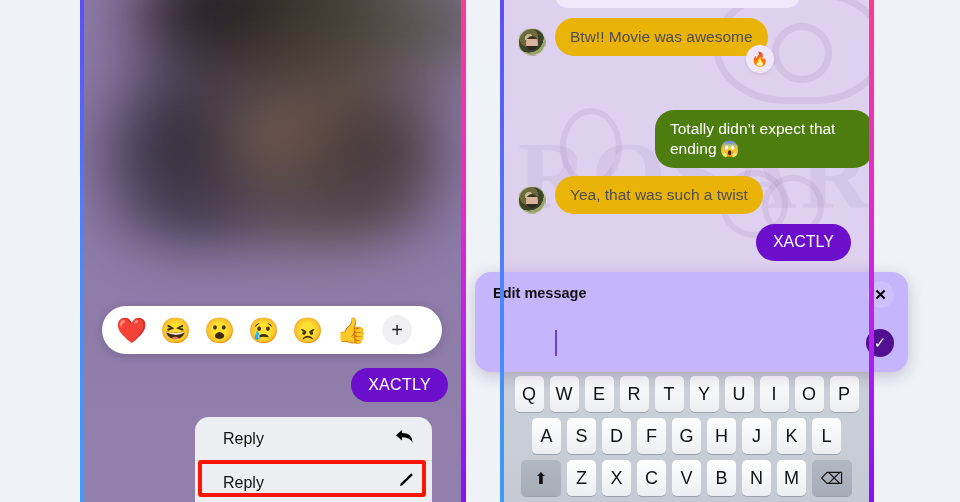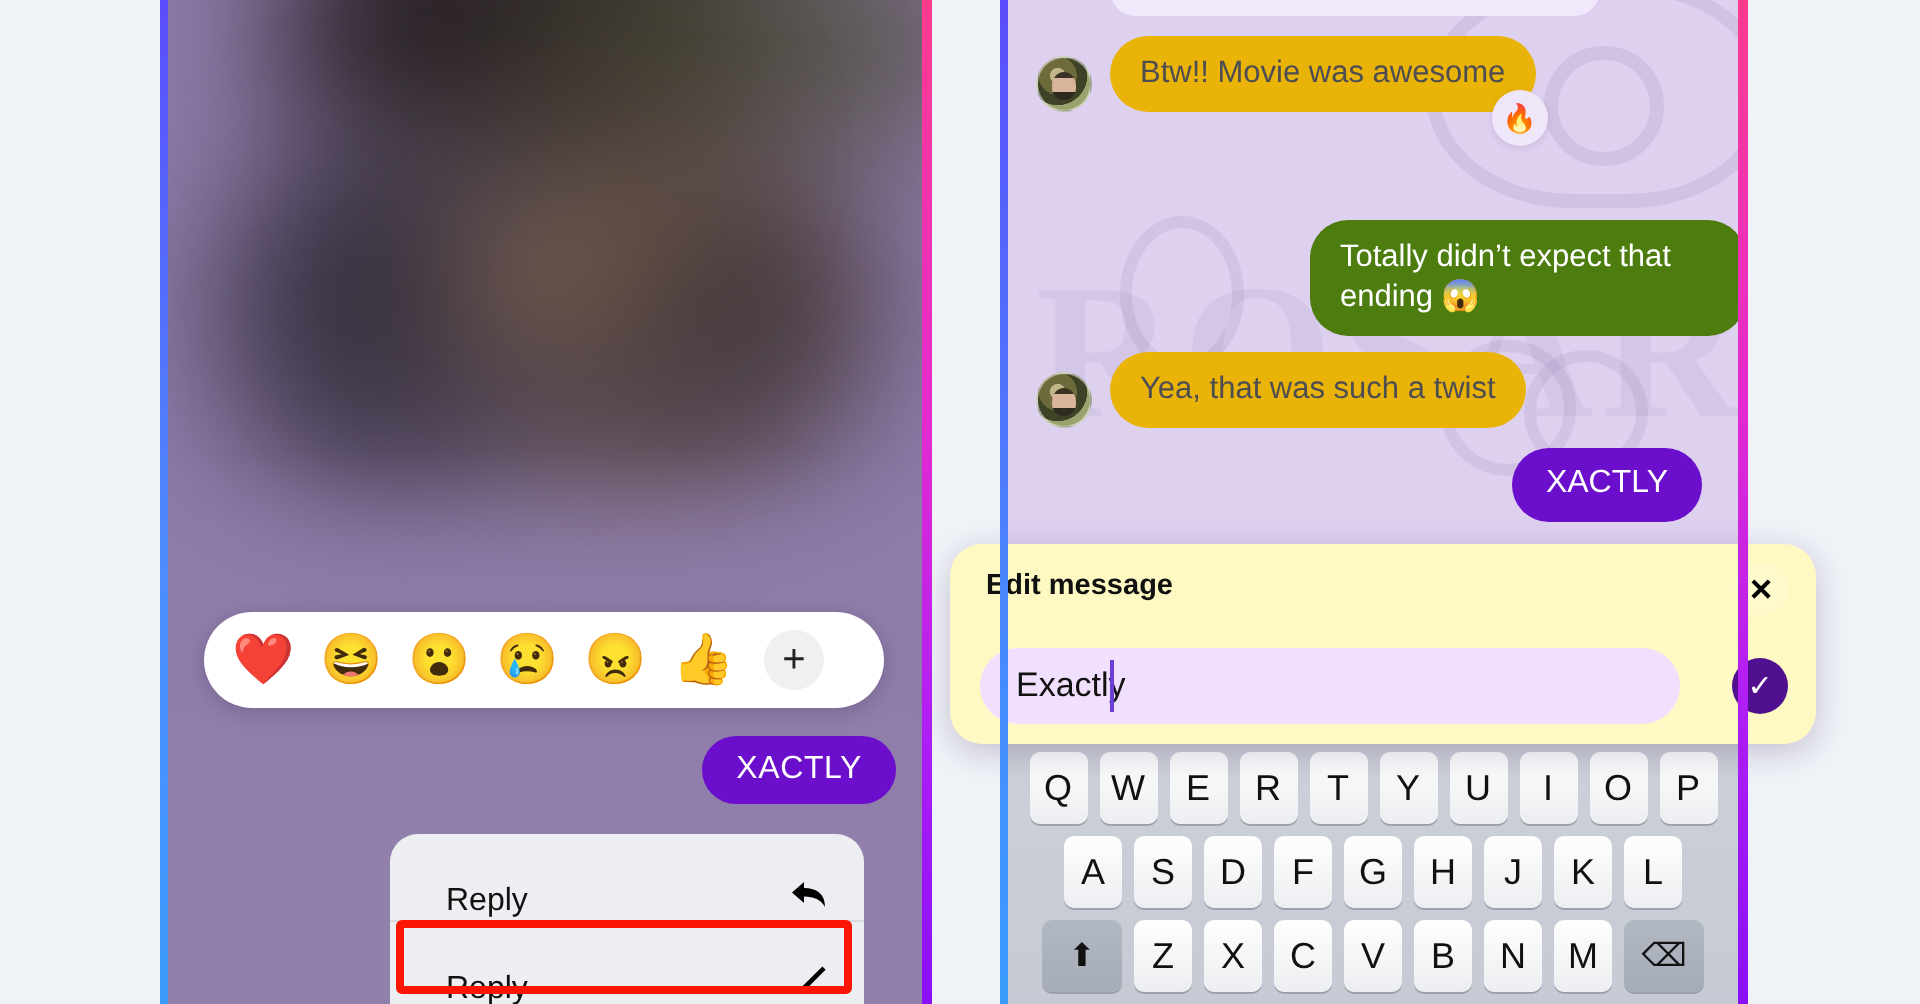--- a/index.html
+++ b/index.html
@@ -78,21 +78,21 @@
   }
 
   
   .ctx-menu {
     position: absolute; left: 115px; top: 417px;
     width: 237px; background: #eceef1;
     border-radius: 14px 14px 0 0;
     z-index: 14; overflow: hidden;
   }
   .ctx-row {
-    height: 43px; display: flex; align-items: flex-end;
+    height: 43px; display: flex; align-items: center;
     padding: 0 18px 0 28px; justify-content: space-between;
     font-size: 16px; color: #111;
   }
   .ctx-row.sep { border-top: 1px solid #d9dce1; }
   .ctx-ico { font-size: 17px; color: #000; }
   .hl-box {
     position: absolute; left: 118px; top: 460px;
     width: 228px; height: 37px;
     border: 4px solid #fa1505; border-radius: 3px;
     z-index: 20; box-sizing: border-box; pointer-events: none;
@@ -155,21 +155,21 @@
   }
   .ts {
     position: absolute; left: 0; right: 0; top: 70px; text-align: center;
     font-size: 13px; color: #a897bd; letter-spacing: .2px;
   }
 
   
   .edit-dialog {
     position: absolute; left: 475px; top: 272px;
     width: 433px; height: 100px;
-    background: #fef9c3; border-radius: 16px;
+    background: #c4b5fd; border-radius: 16px;
     z-index: 30;
     box-shadow: 0 4px 16px rgba(50,20,80,.22);
   }
   .ed-title {
     position: absolute; left: 18px; top: 13px;
     font-size: 14.5px; font-weight: bold; color: #111;
   }
   .ed-close {
     position: absolute; right: 14px; top: 9px;
     width: 27px; height: 27px; border-radius: 50%;
@@ -340,18 +340,17 @@
       <div class="key">B</div>
       <div class="key">N</div>
       <div class="key">M</div>
       <div class="key wide">⌫</div>
     </div>
   </div>
 
   <div class="edit-dialog">
     <div class="ed-title">Edit message</div>
     <div class="ed-close">✕</div>
-    <input class="ed-input" value="Exactly" style="">
     <div class="ed-caret"></div>
     <div class="ed-confirm">✓</div>
   </div>
 
 </div>
 
 </body></html>

